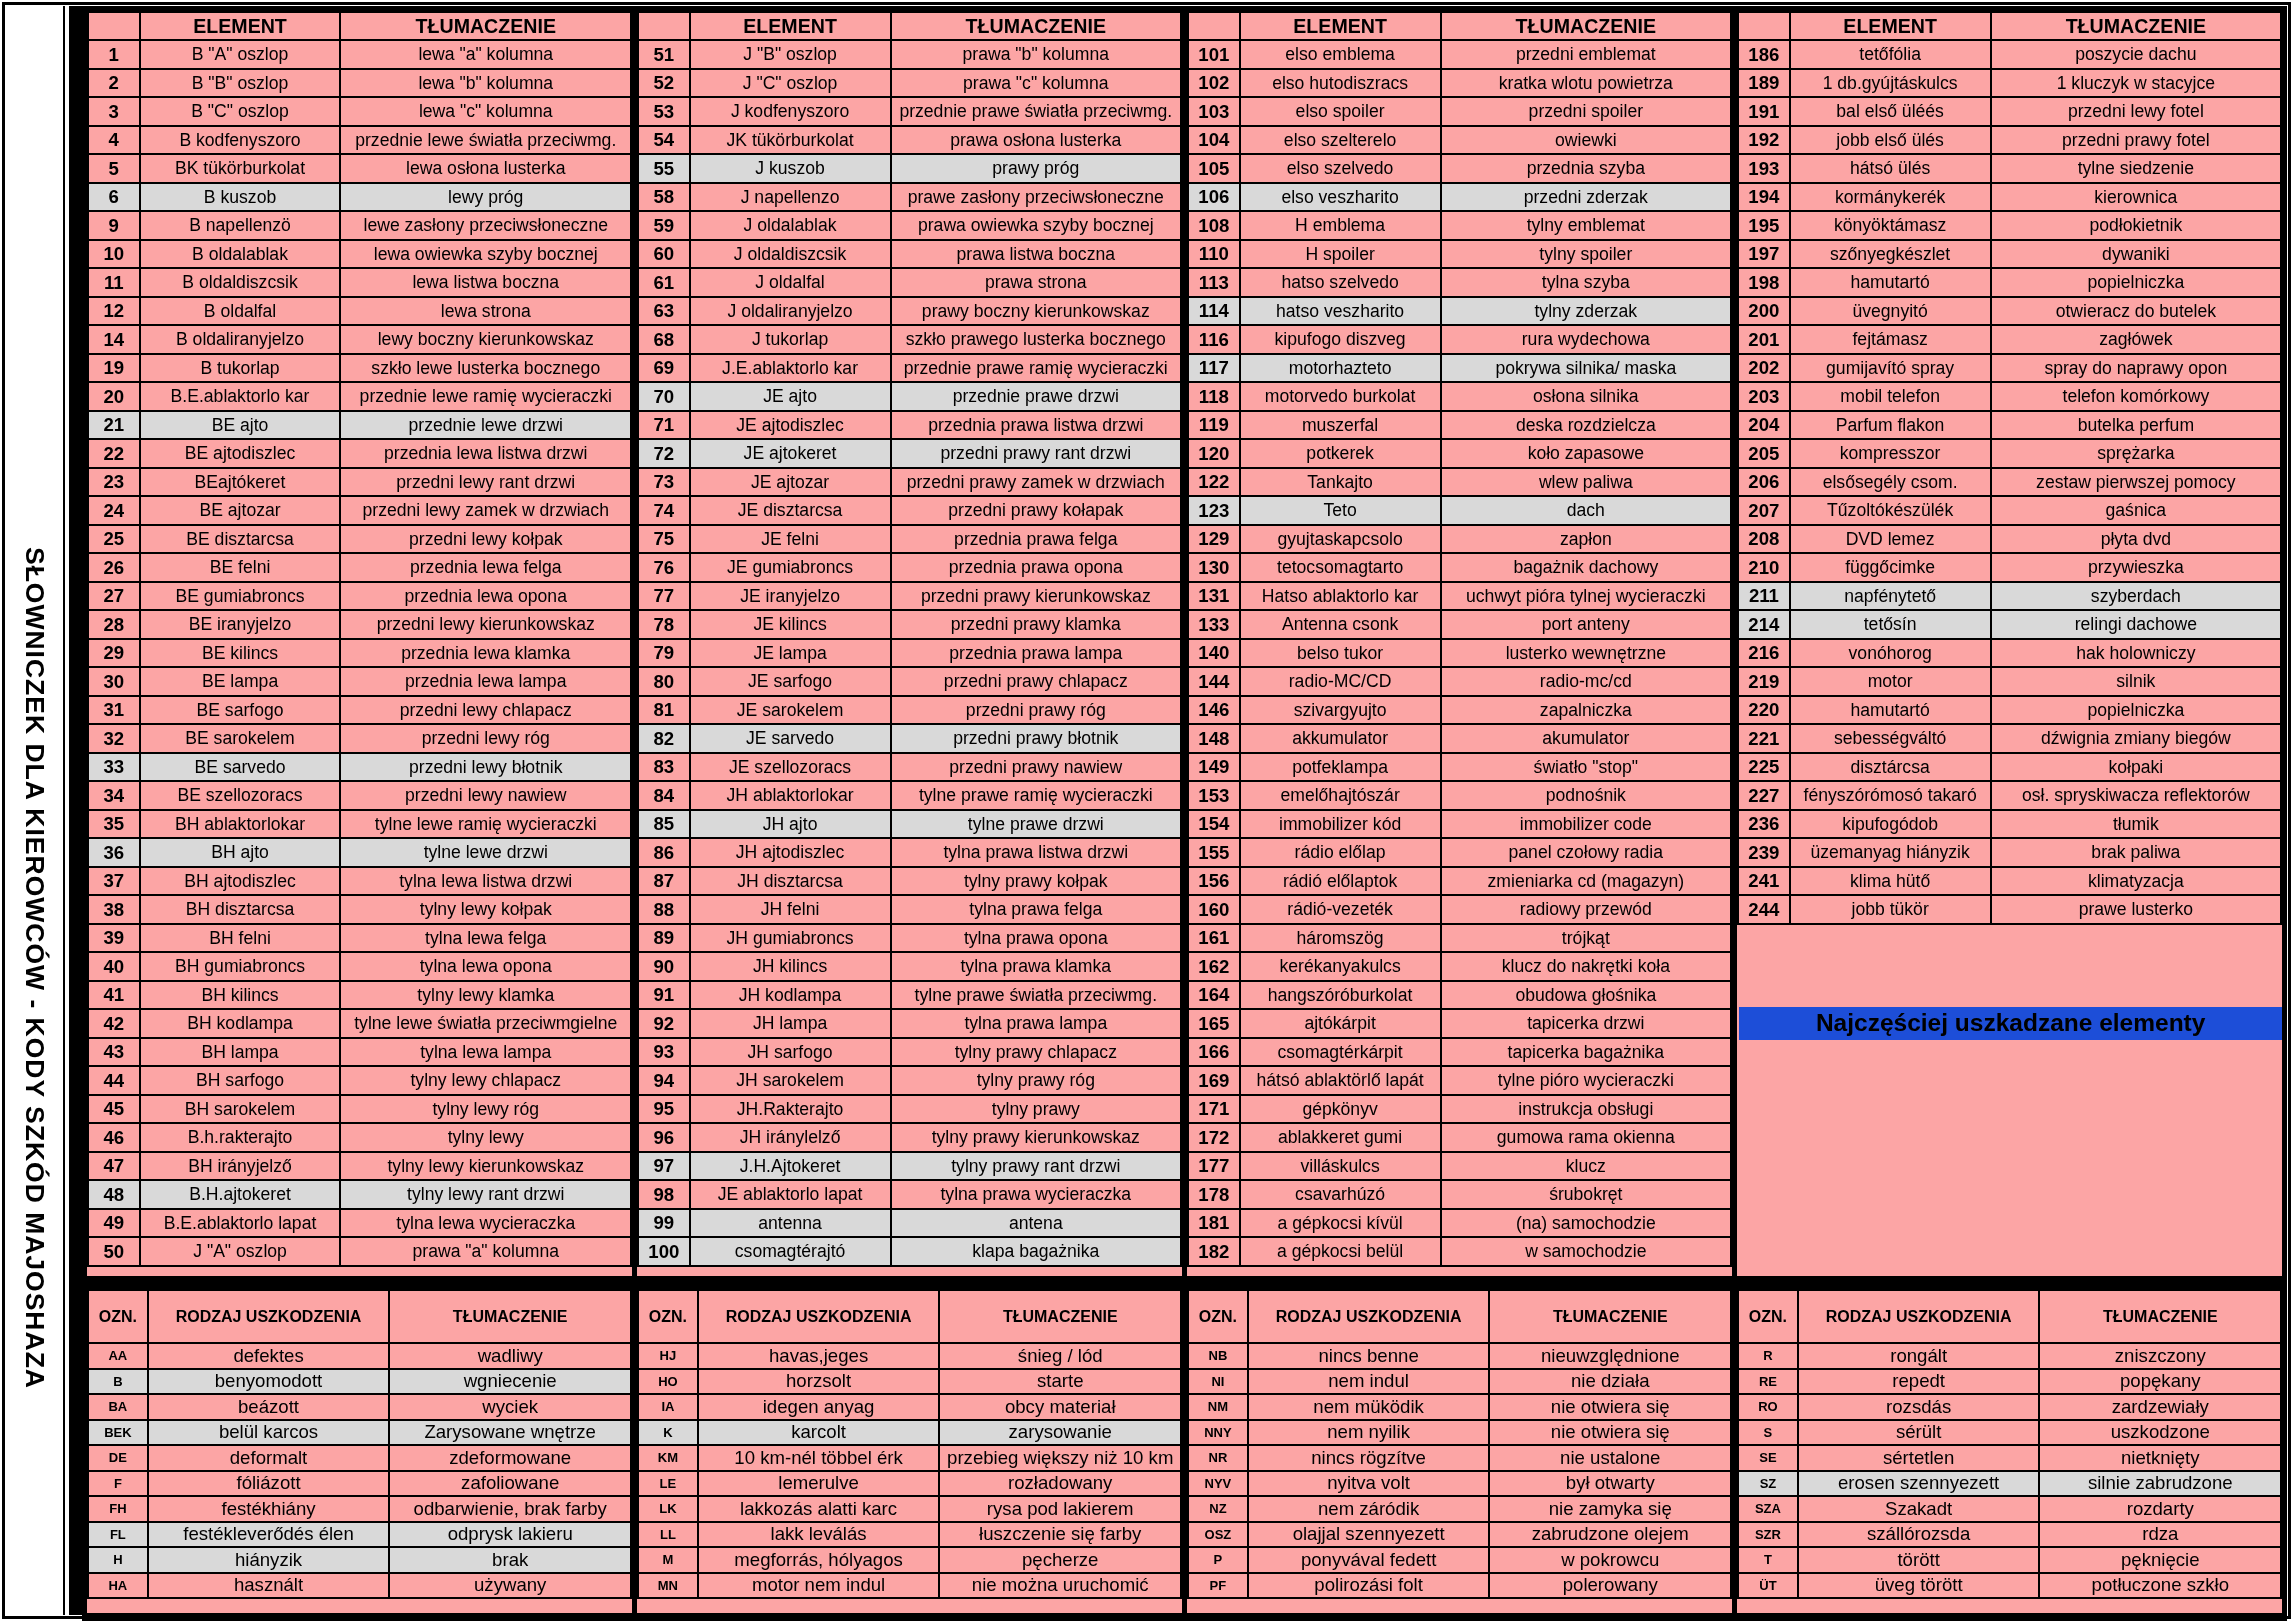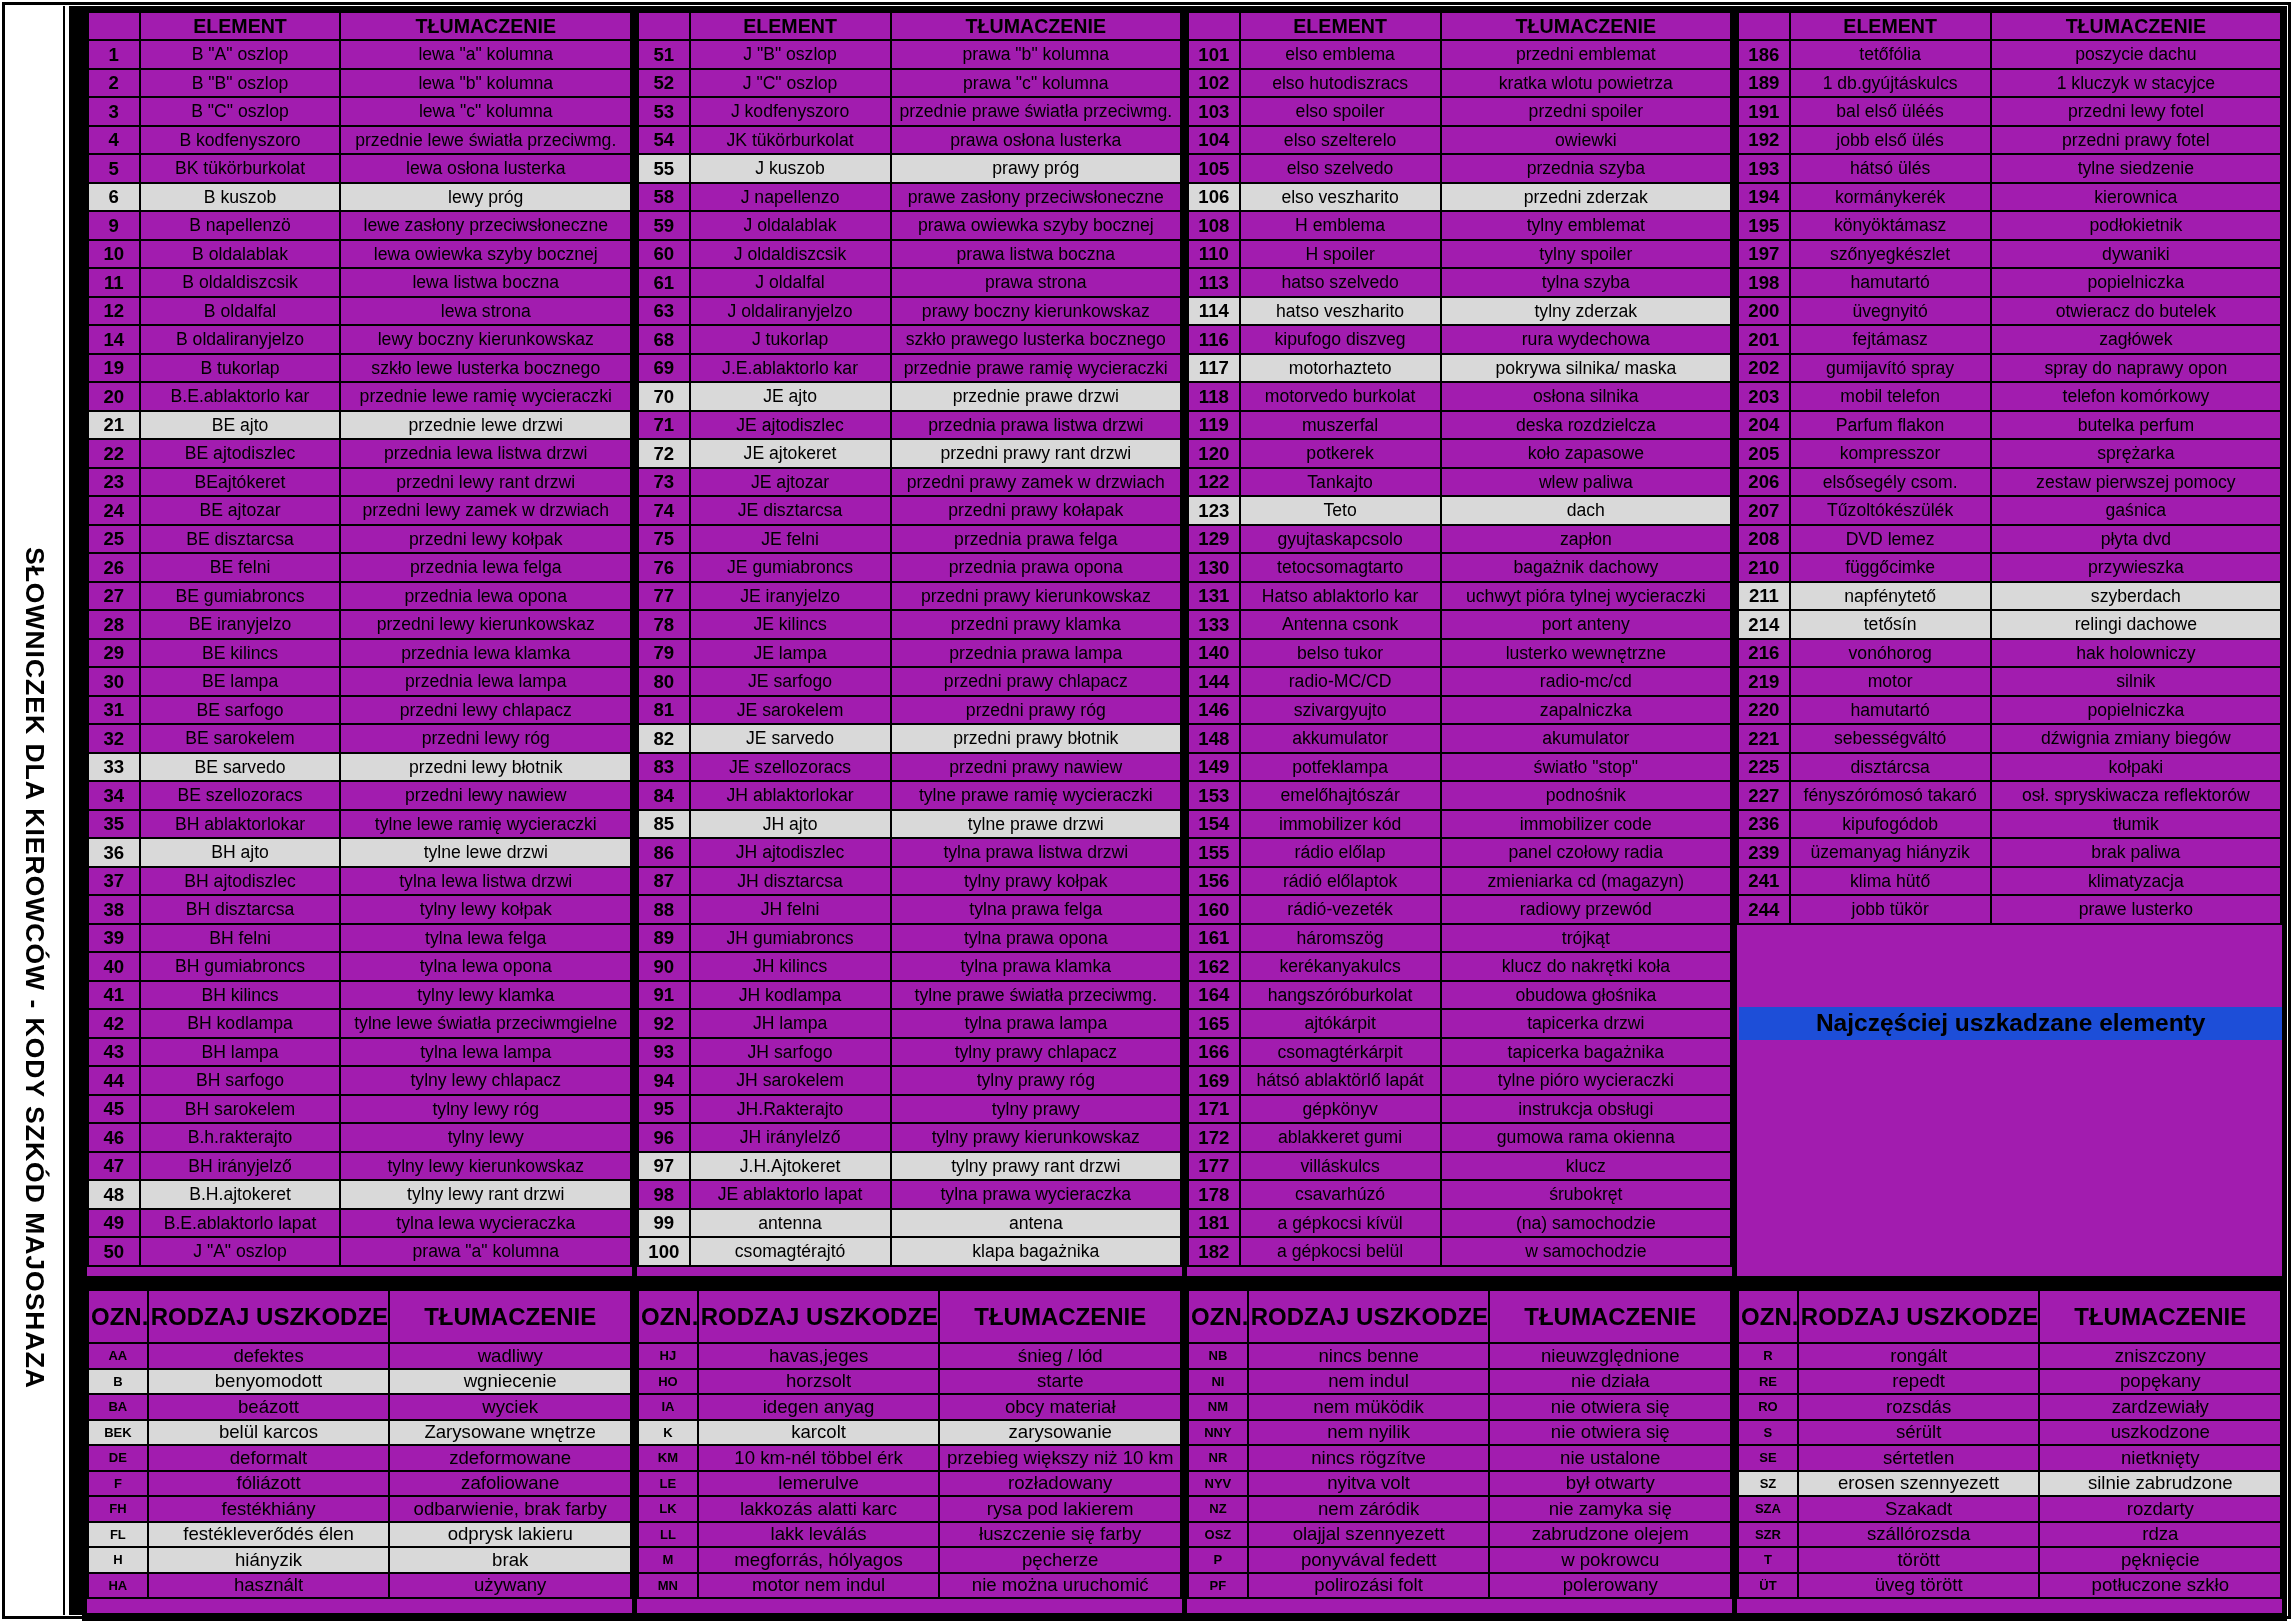--- a/index.html
+++ b/index.html
@@ -6,30 +6,30 @@
   body{width:2293px;height:1621px;position:relative;font-family:"Liberation Sans",sans-serif;color:#000;}
   .frame{position:absolute;left:2px;top:2px;right:2px;bottom:2px;border:3.9px solid #000;}
   .title-strip{position:absolute;left:5.9px;top:5.9px;width:57px;bottom:5.9px;border-right:2.9px solid #000;}
   .title-strip .vtxt{position:absolute;top:541px;left:50%;transform:translateX(-50%);
       writing-mode:vertical-rl;white-space:nowrap;font-weight:bold;font-size:26.5px;letter-spacing:1px;}
   .divider-bar{position:absolute;left:69px;top:5.9px;width:13.7px;bottom:5.9px;background:#000;}
   .tbl-section{position:absolute;left:82px;right:5.9px;background:#fff;border:5.9px solid #000;border-bottom-width:8.8px;}
   #main-section{top:5.9px;height:1265px;}
   #damage-section{top:1284px;height:324px;}
   .groups{display:flex;width:100%;height:100%;}
-  .group{flex:1 1 0;min-width:0;background:#a21caf;}
+  .group{flex:1 1 0;min-width:0;background:#fca5a5;}
   .group + .group{border-left:5.9px solid #000;}
   table{width:100%;border-collapse:collapse;table-layout:fixed;}
   td,th{border:2px solid #000;text-align:center;vertical-align:middle;
         white-space:nowrap;overflow:hidden;padding:0 2px;}
   #main-section td,#main-section th{height:26.5px;font-size:17.6px;}
   #main-section th{font-size:19.6px;font-weight:bold;}
   #main-section td:first-child{font-weight:bold;font-size:18.6px;}
   #main-section .group:nth-child(4) table{height:auto;}
-  #damage-section th{height:51px;font-size:24px;font-weight:bold;}
+  #damage-section th{height:51px;font-size:16px;font-weight:bold;}
   #damage-section td{height:23.5px;font-size:18.6px;}
   #damage-section td:first-child{font-weight:bold;font-size:13px;}
   tr.shaded td{background:#d9d9d9;}
   .band{position:absolute;left:calc(75% + 5.9px);right:0;top:996px;height:33px;background:#1d4ed8;
         display:flex;align-items:center;justify-content:center;font-weight:bold;font-size:24.5px;white-space:nowrap;}
   
 </style>
 </head>
 <body>
 

